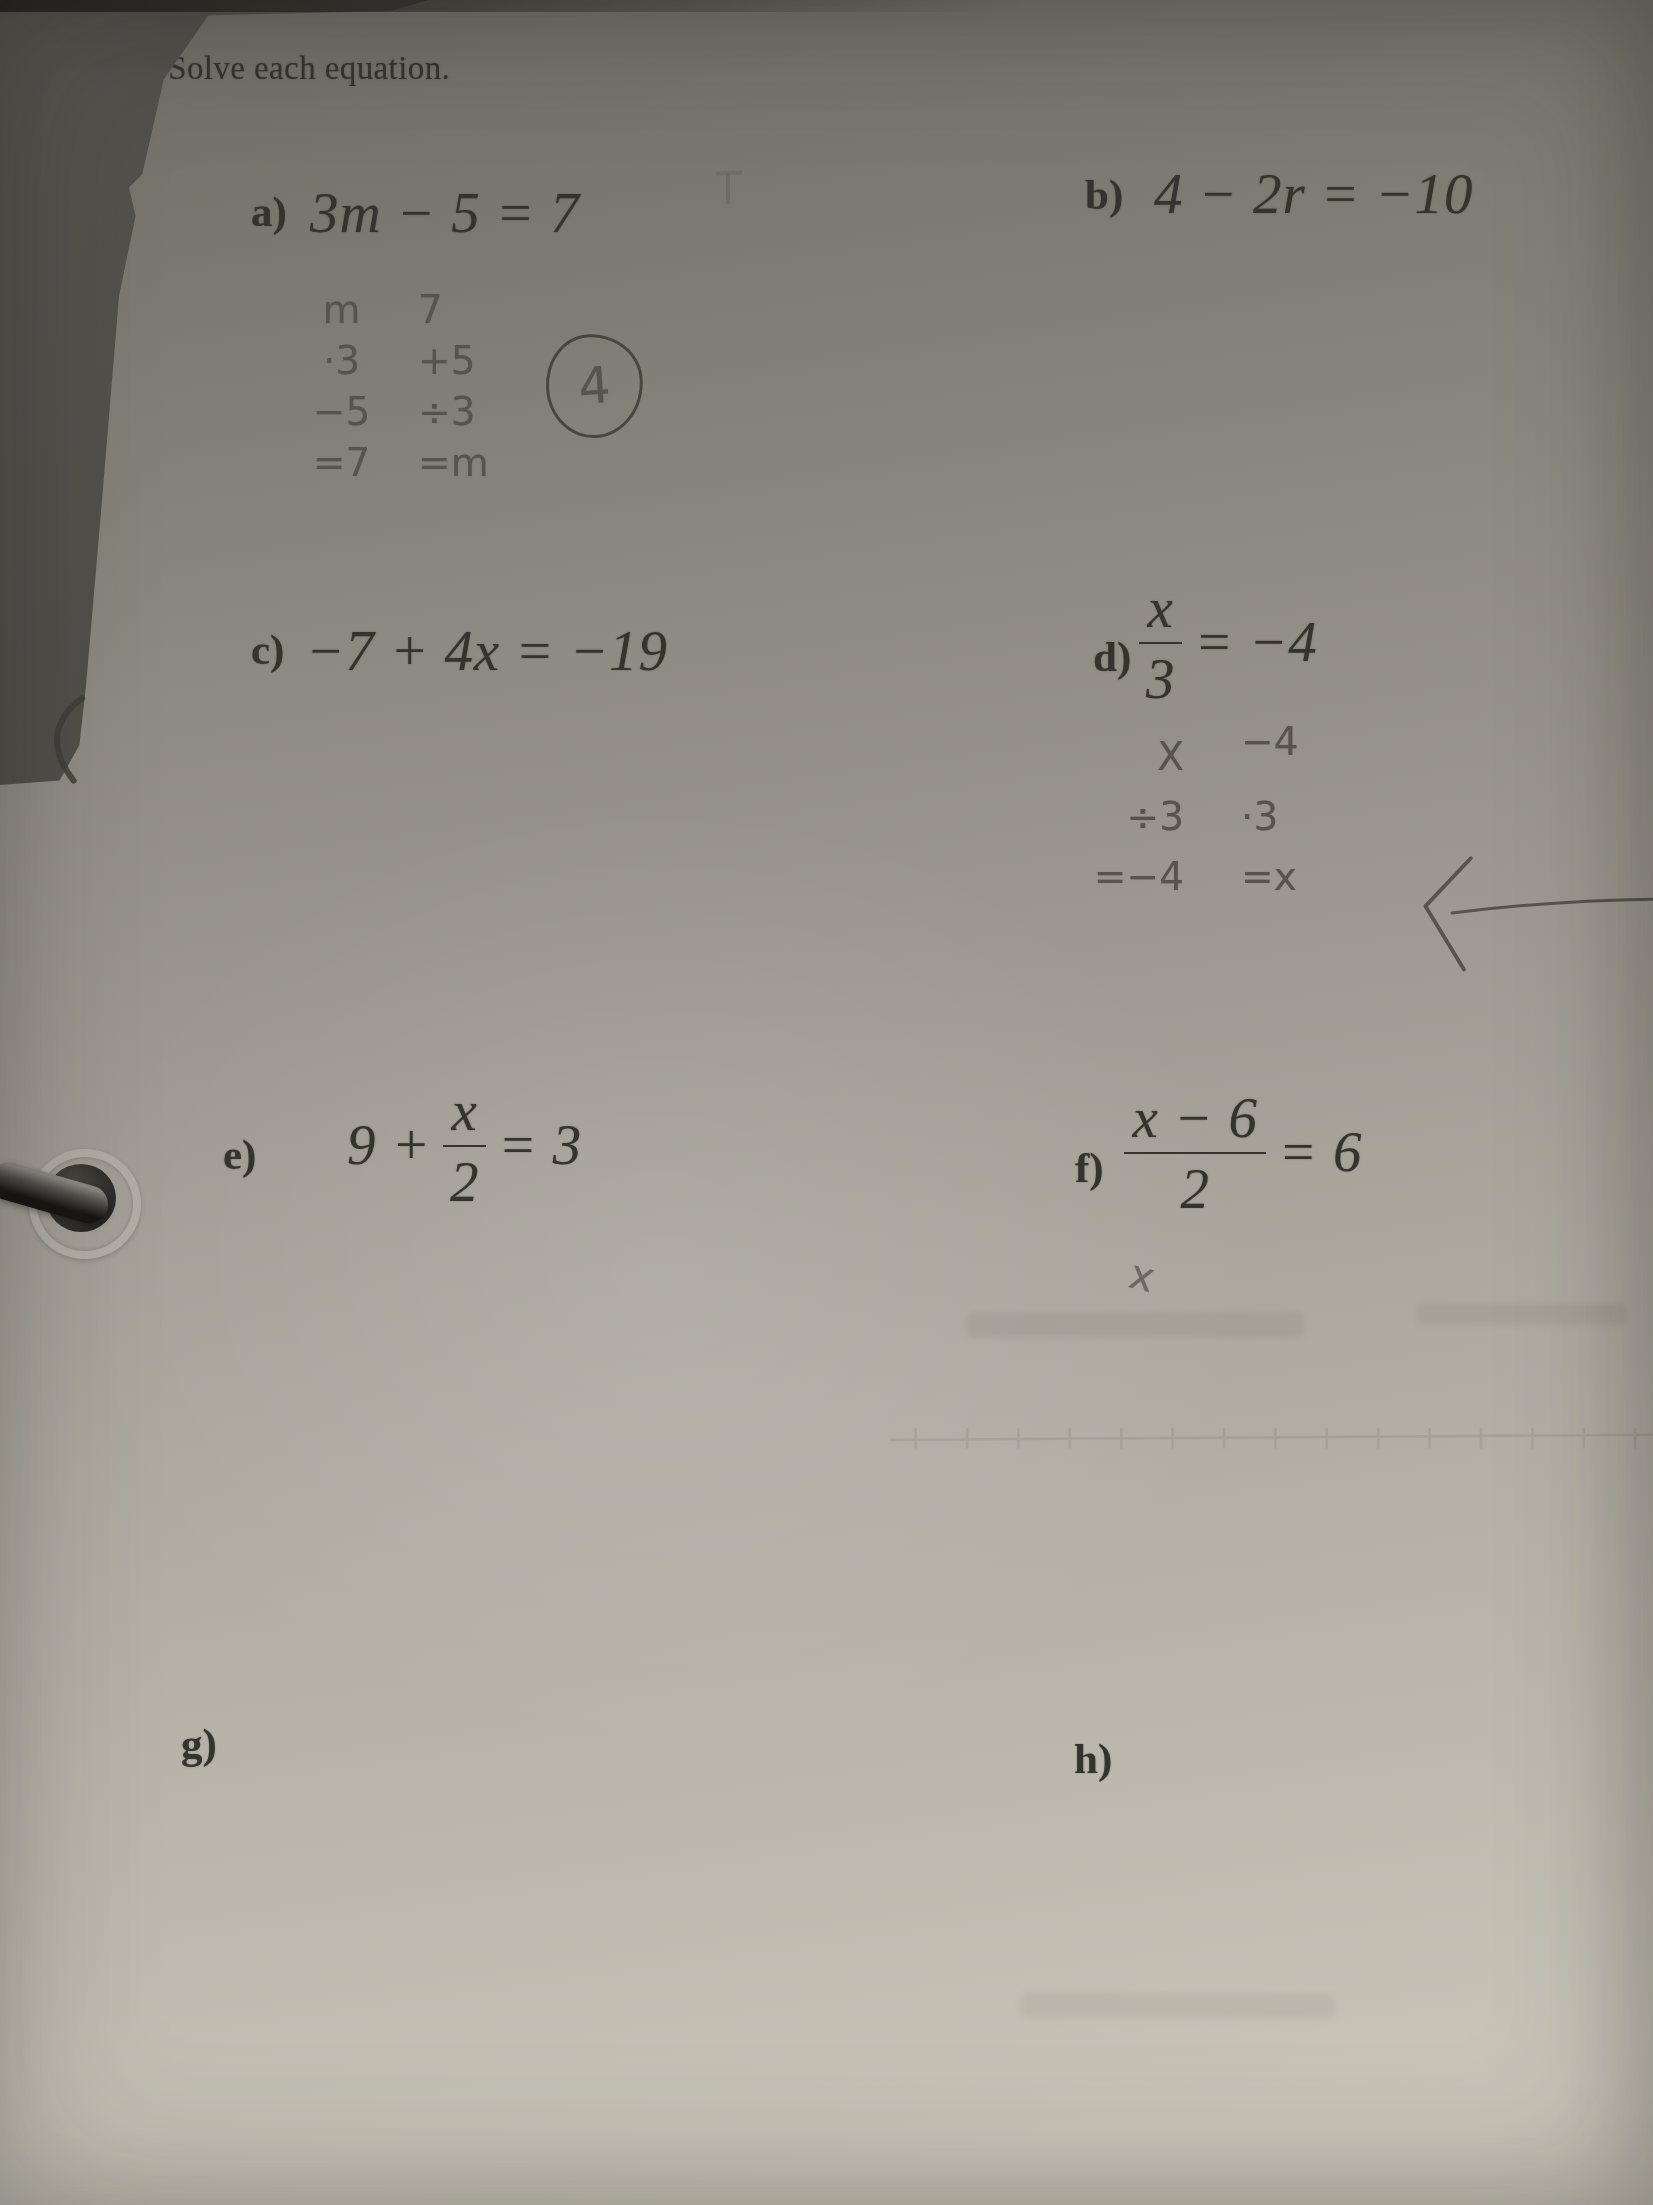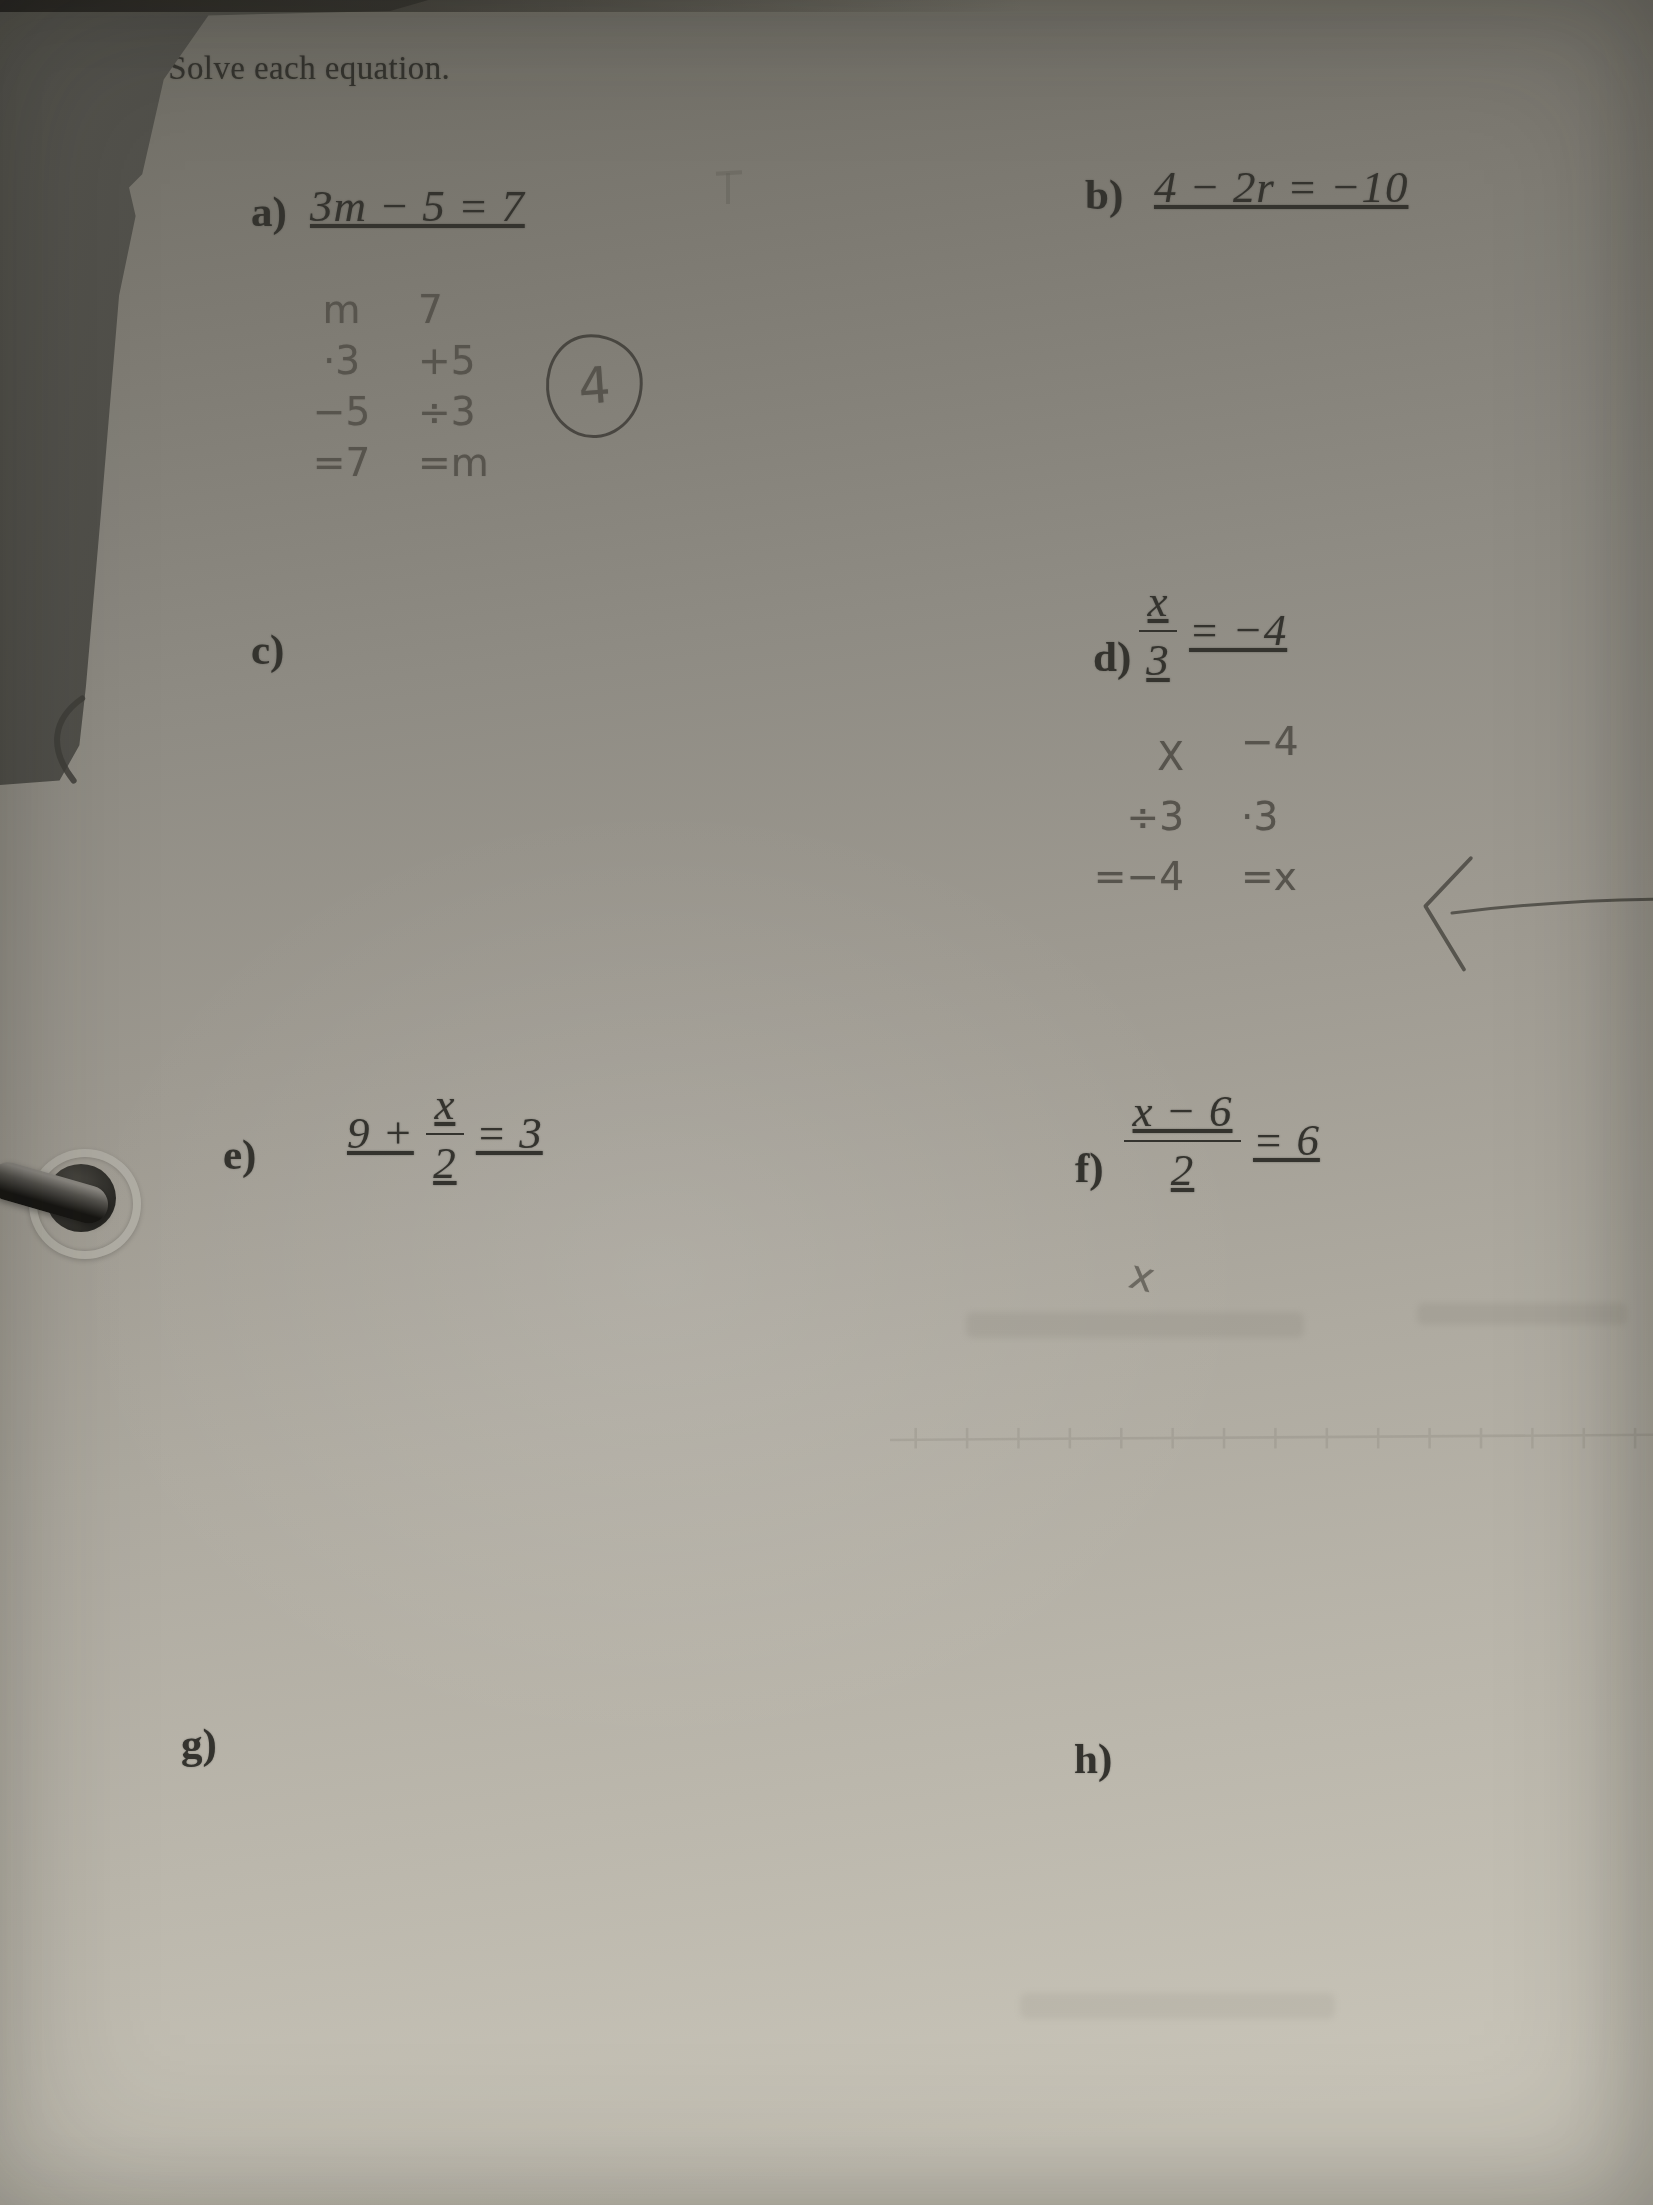--- a/index.html
+++ b/index.html
@@ -5,21 +5,21 @@
   html,body{margin:0;padding:0;background:#2b2a27;}
   .page{
     position:relative;width:1654px;height:2205px;overflow:hidden;
     background:
       radial-gradient(ellipse 856px 685px at 40% 58%, rgba(255,255,255,0.10), rgba(255,255,255,0) 70%),
       linear-gradient(172deg,#6e6c64 0%,#7d7a72 14%,#8e8b83 30%,#9e9a91 46%,#aeaaa0 62%,#bbb7ac 78%,#c8c4b8 94%);
     font-family:"Liberation Serif", serif;
   }
   .print{position:absolute;white-space:nowrap;color:#34332e;text-shadow:0 0 1.7px rgba(52,51,46,0.45);}
   .plabel{font-weight:bold;font-size:43px;font-style:normal;}
-  .peq{font-style:italic;font-size:45px;letter-spacing:0.9px;text-decoration:underline;}
+  .peq{font-style:italic;font-size:57px;letter-spacing:0.9px;}
   .title{font-size:33px;letter-spacing:0.4px;}
   .eqrow{display:flex;align-items:center;gap:12px;}
   .frac{display:inline-flex;flex-direction:column;align-items:center;line-height:1;}
   .frac .num{padding:1.7px 8.6px 6.8px;border-bottom:2.6px solid currentColor;}
   .frac .den{padding-top:5.1px;}
   .hand{font-family:"DejaVu Sans", sans-serif;color:#57544d;text-shadow:0 0 0.9px rgba(87,84,77,0.5);}
   .work{position:absolute;font-size:39px;}
   .wrow{display:flex;height:51px;align-items:center;}
   .wc1{width:101px;text-align:center;}
   .wc2{margin-left:26px;text-align:left;}
@@ -68,20 +68,21 @@
 
   <div class="print title" style="left:134px;top:50px;">6. Solve each equation.</div>
 
   <div class="print plabel" style="left:251px;top:187px;">a)</div>
   <div class="print peq" style="left:310px;top:180px;">3m − 5 = 7</div>
 
   <div class="print plabel" style="left:1085px;top:170px;">b)</div>
   <div class="print peq" style="left:1147px;top:161px;margin-left:7px;">4 − 2r = −10</div>
 
   <div class="print plabel" style="left:251px;top:625px;">c)</div>
+  <div class="print peq" style="left:306px;top:618px;">−7 + 4x = −19</div>
 
   <div class="print plabel" style="left:1093px;top:632px;">d)</div>
   <div class="print peq eqrow" style="left:1139px;top:577px;">
     <span class="frac">
       <span class="num">x</span>
       <span class="den">3</span>
     </span>
     <span>= −4</span>
   </div>
 

